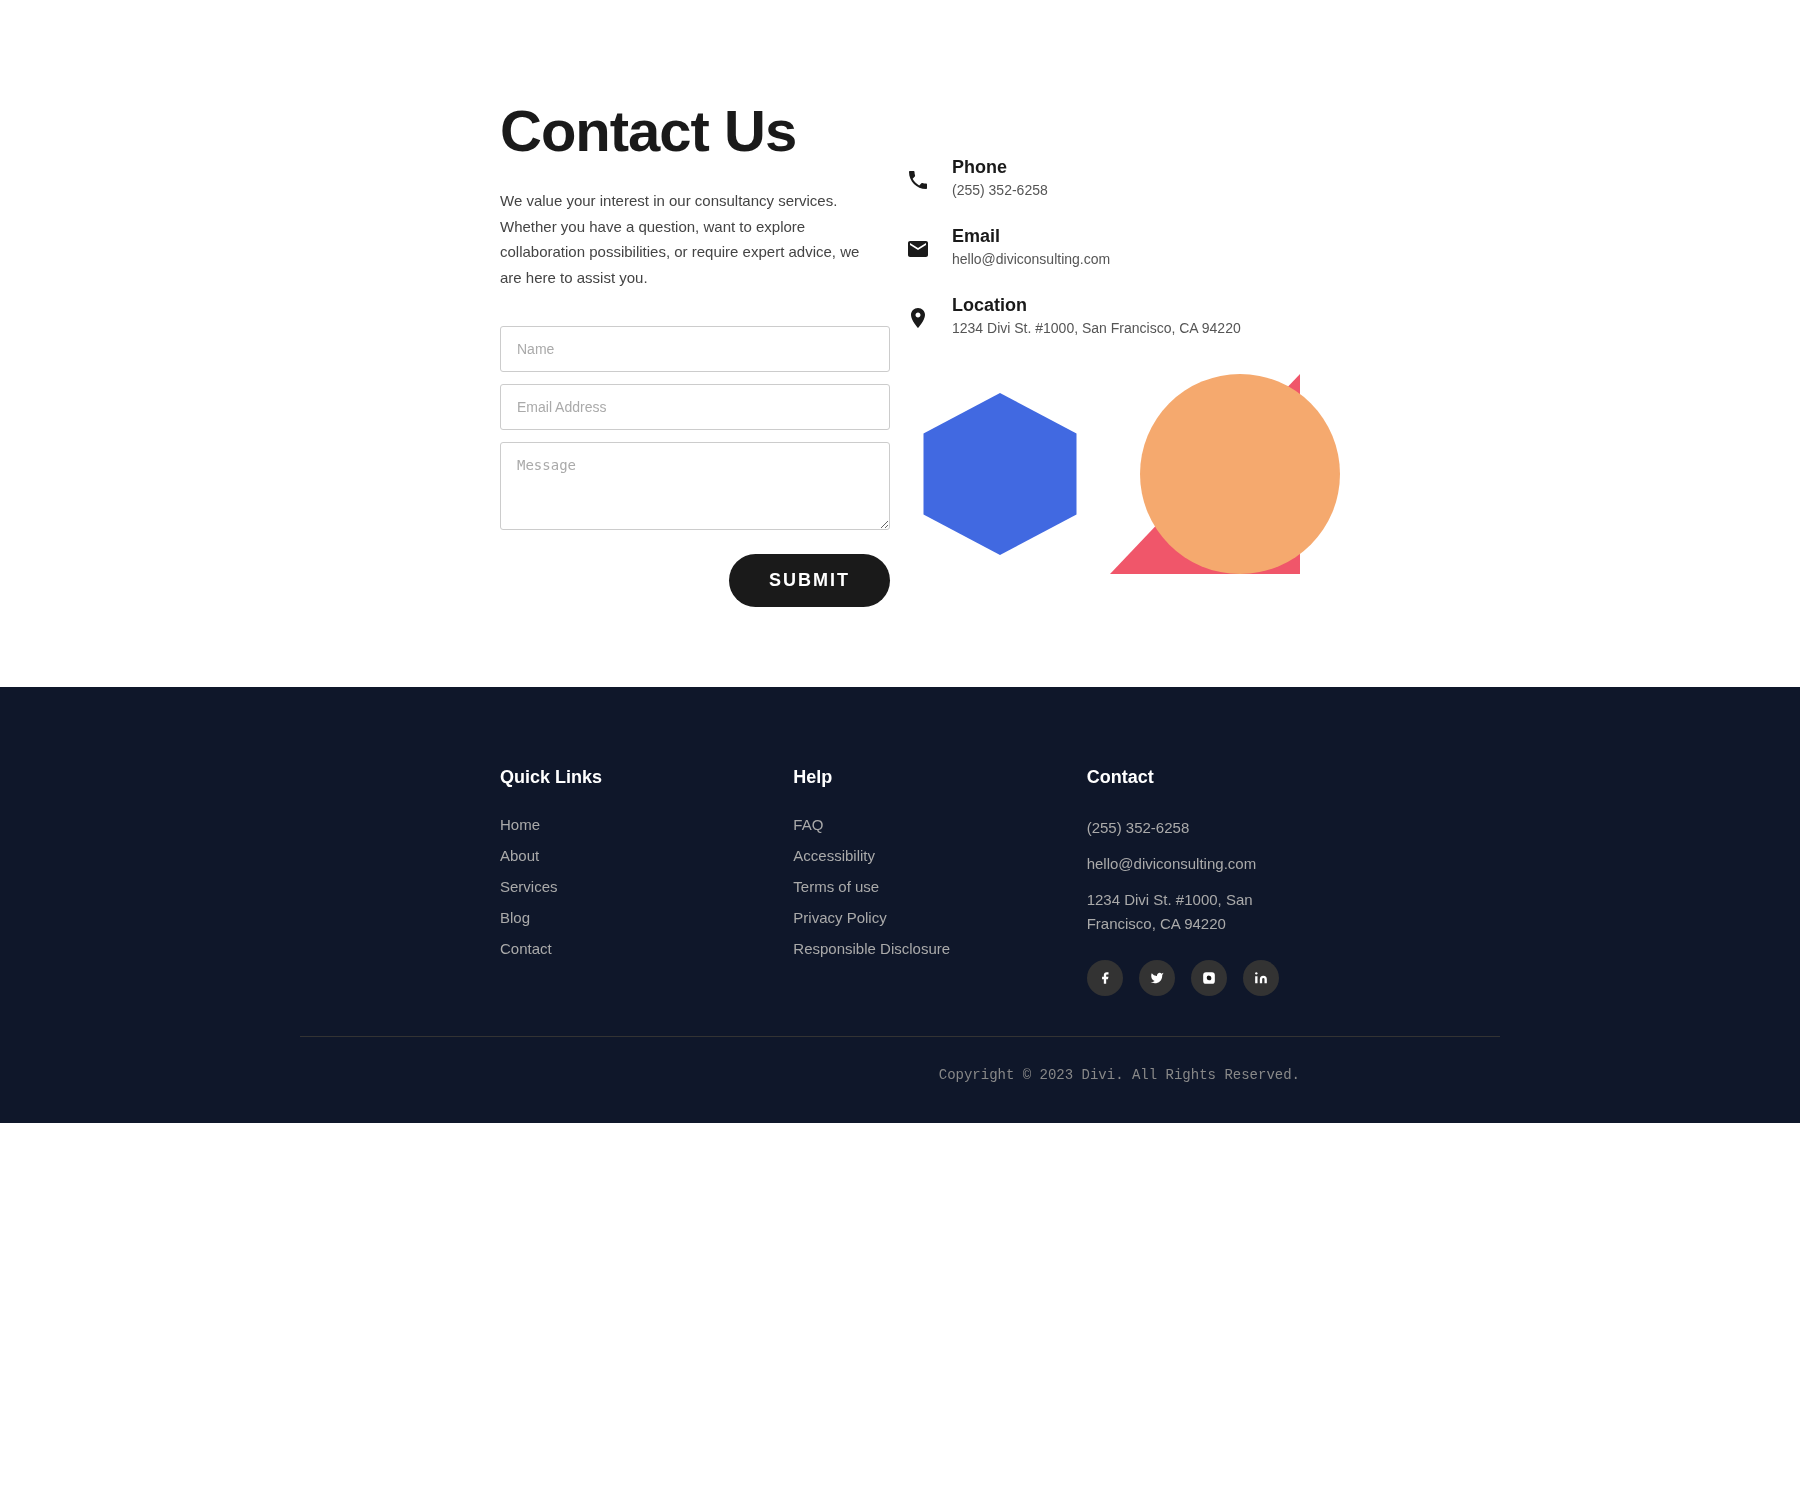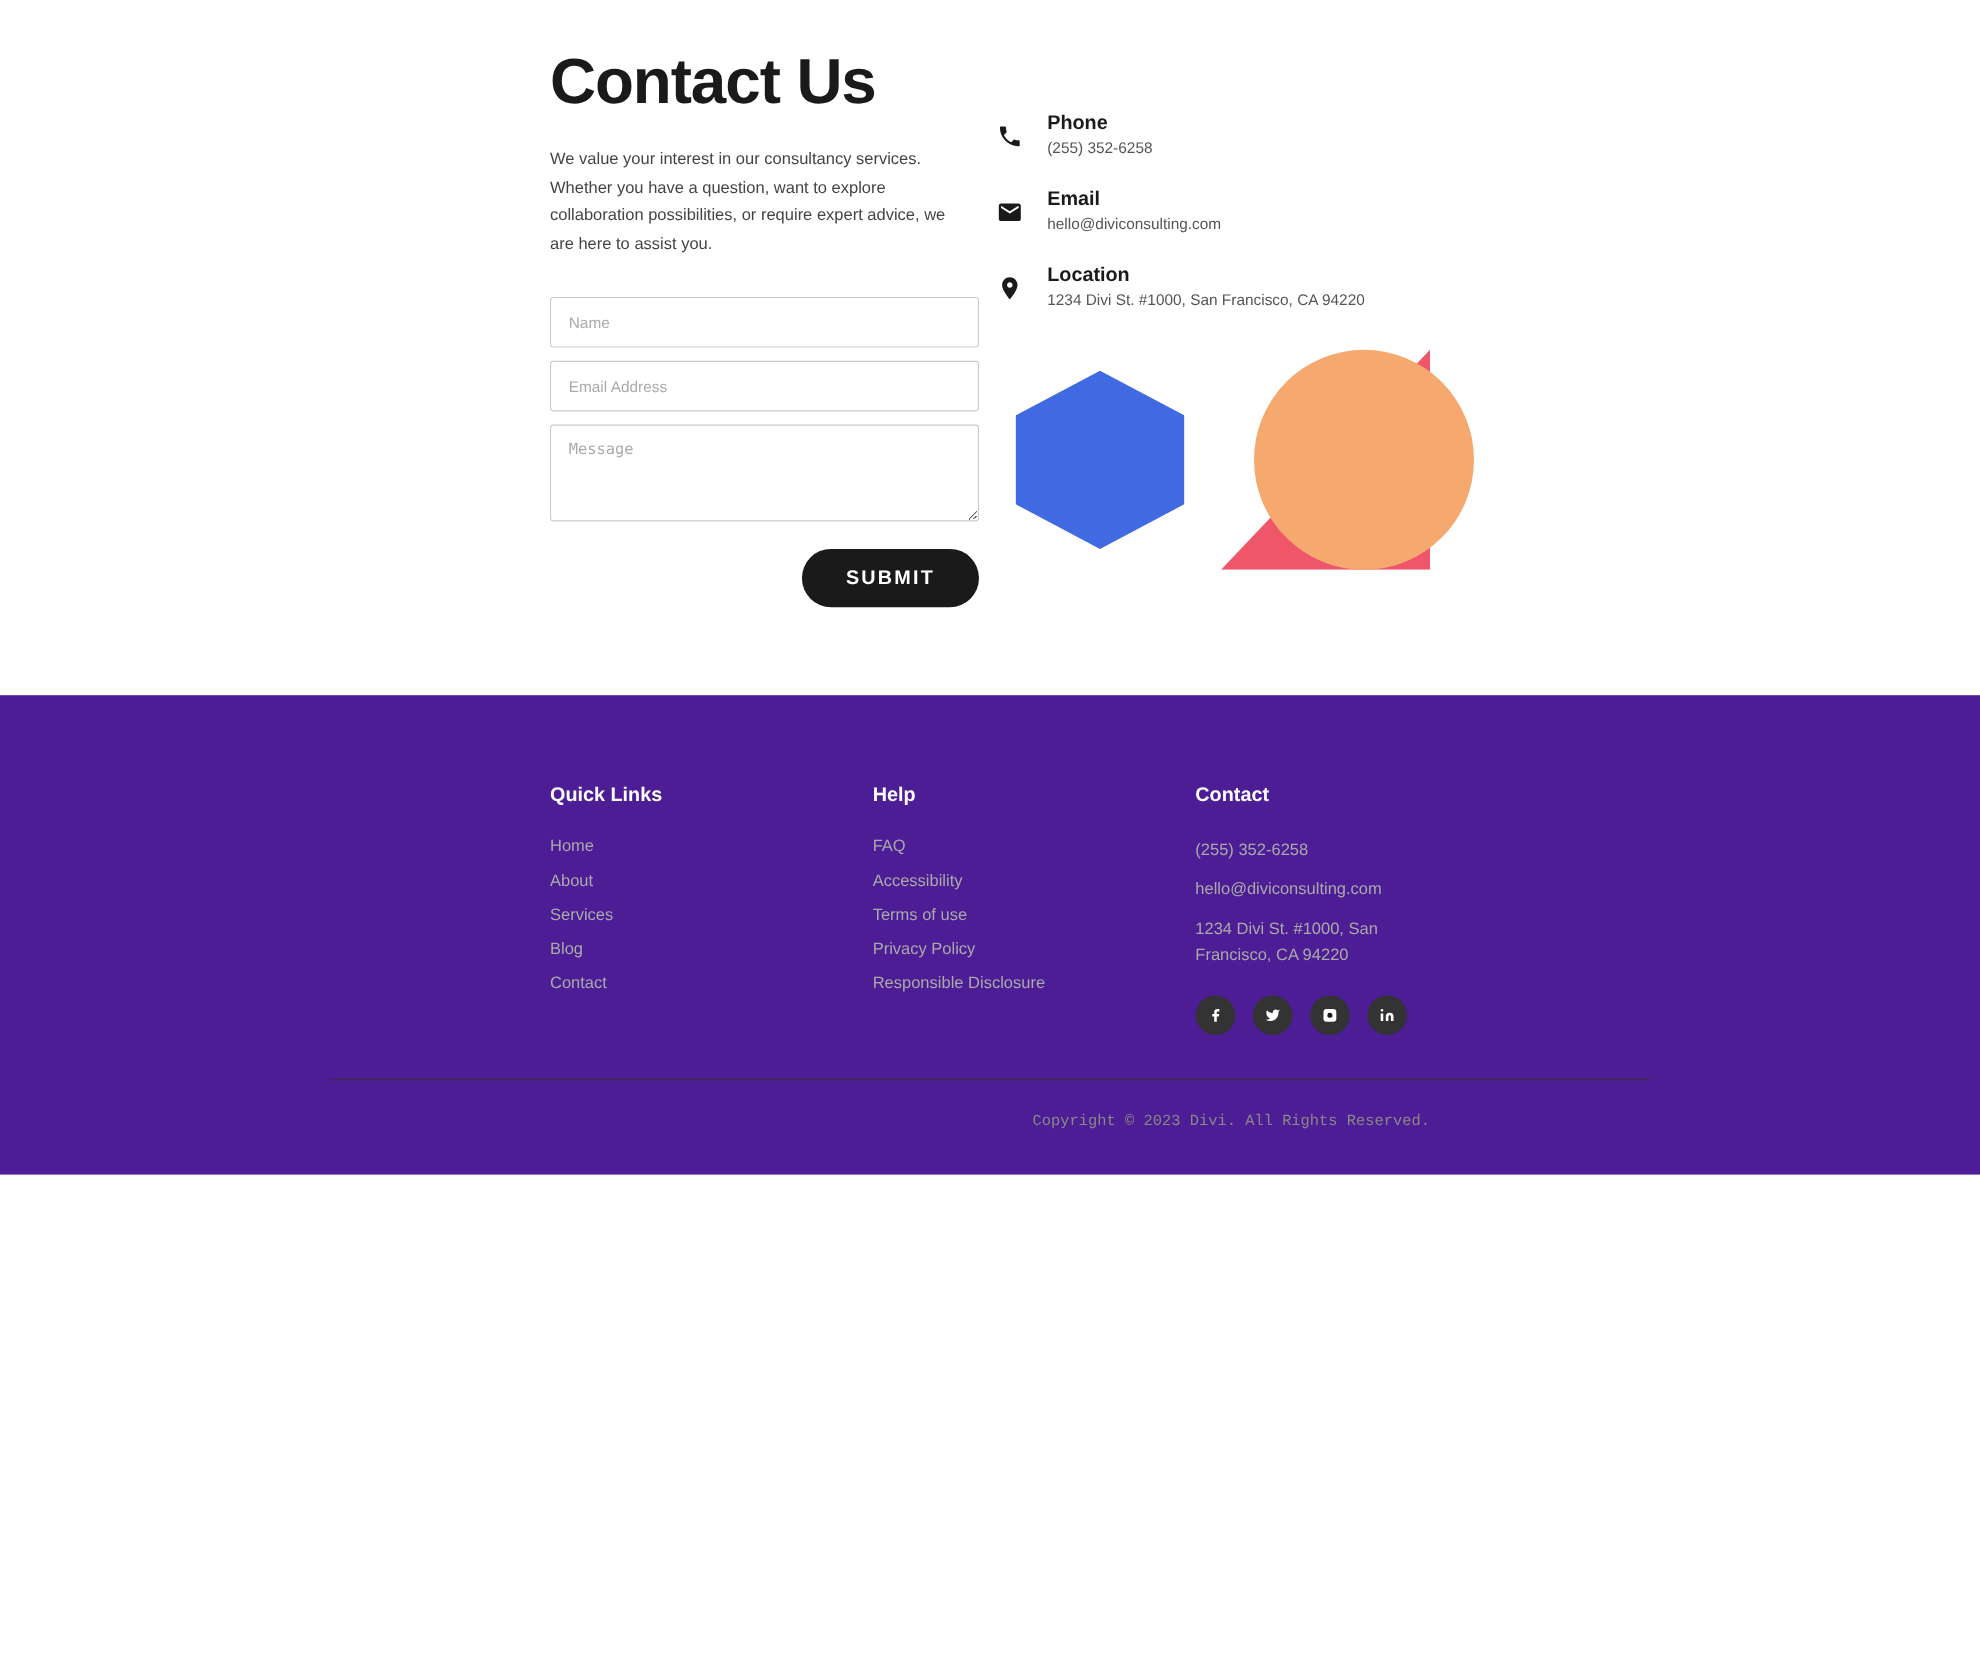--- a/index.html
+++ b/index.html
@@ -1,21 +1,21 @@
 <!DOCTYPE html>
 <html><head>
   <meta charset="utf-8">
   <style>
     * { box-sizing: border-box; margin: 0; padding: 0; }
     body { font-family: 'Georgia', sans-serif; font-family: -apple-system, BlinkMacSystemFont, 'Segoe UI', sans-serif; background: #fff; }
 
     .main-content {
       max-width: 1200px;
       margin: 0 auto;
-      padding: 41px 200px 80px 200px;
+      padding: 97px 200px 80px 200px;
       display: flex;
       min-height: 620px;
     }
 
     .left-col {
       flex: 1;
       max-width: 580px;
     }
 
     .page-title {
@@ -119,21 +119,21 @@
     .shape-hexagon {
       position: absolute;
       left: 10px;
       top: 20px;
       width: 180px;
       height: 180px;
     }
 
     
     .footer {
-      background: #4c1d95;
+      background: #0f172a;
       color: #ccc;
       padding: 80px 16px 40px;
     }
 
     .footer-inner {
       max-width: 1200px;
       margin: 0 auto;
       padding: 0 200px;
       display: flex;
       gap: 80px;

